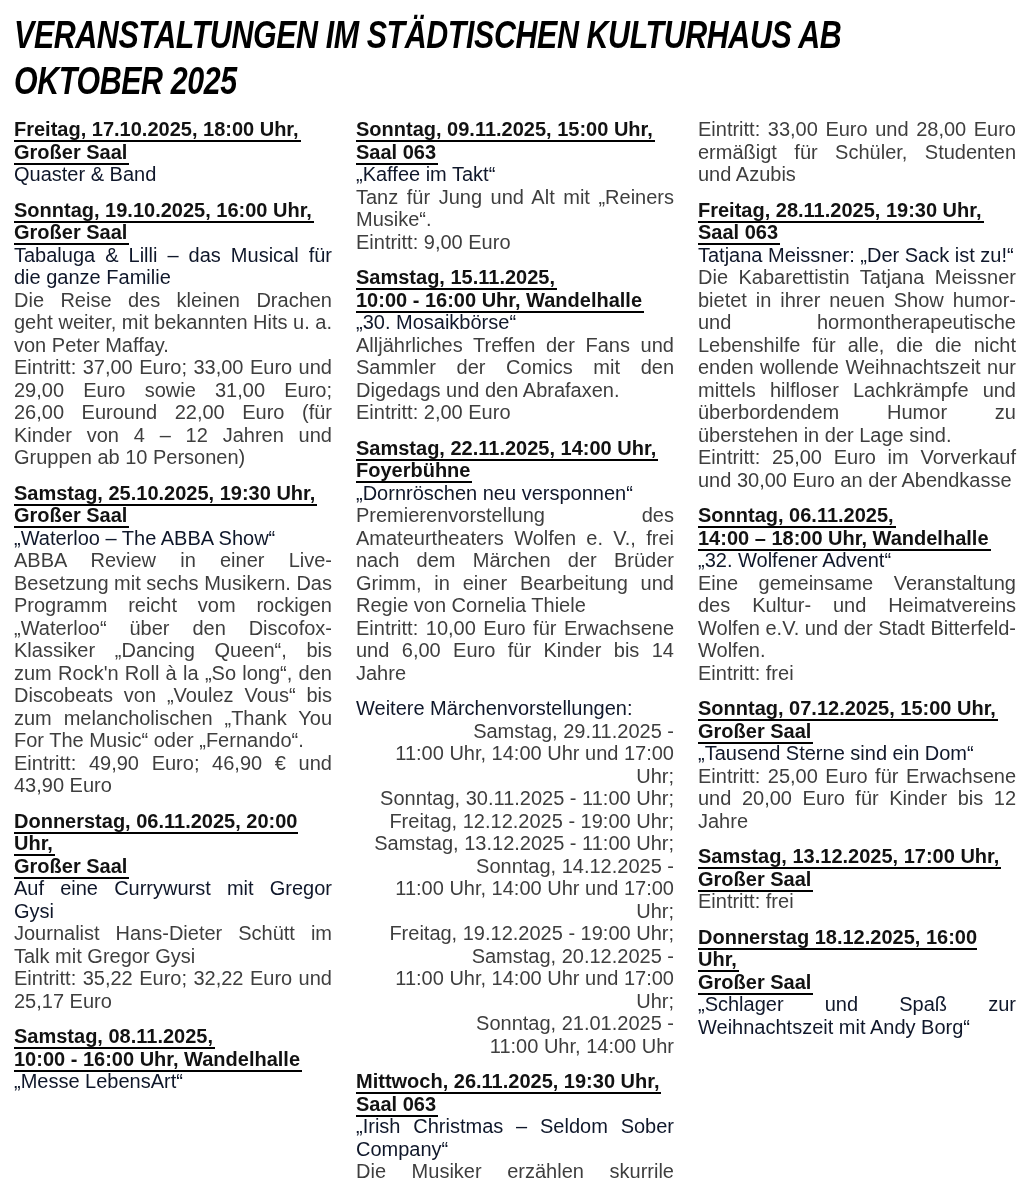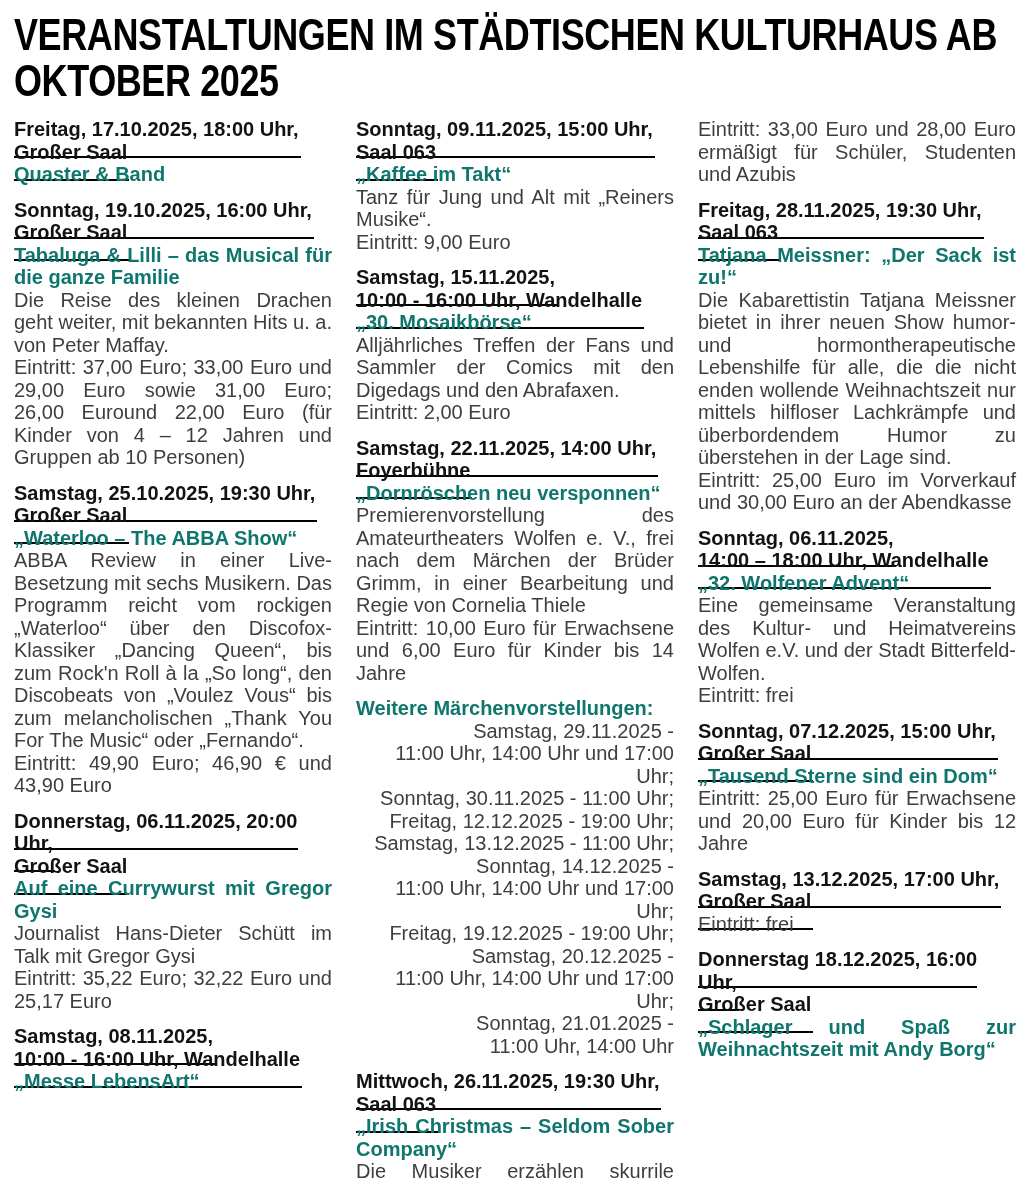--- a/index.html
+++ b/index.html
@@ -13,25 +13,26 @@
     overflow: hidden;
     font-family: "Liberation Sans", sans-serif;
     color: #3e3e3e;
     -webkit-font-smoothing: antialiased;
   }
   .page {
     padding: 12px 15px 0 14px;
   }
   h1.page-title {
     margin: 0 0 14px 0;
-    font-size: 45px;
+    font-size: 38px;
     font-weight: 700;
     color: #000000;
     line-height: 46px;
     letter-spacing: -0.5px;
+    font-style: italic;
   }
   .title-line {
     display: block;
     white-space: nowrap;
   }
   .title-line > span {
     display: inline-block;
     transform: scaleX(0.8);
     transform-origin: left center;
   }
@@ -49,26 +50,26 @@
   .event {
     margin-bottom: 13px;
   }
   .date-line {
     font-weight: 700;
     color: #121212;
     text-align: left;
   }
   .date-underline {
     border-bottom: 2px solid #000000;
-    padding-bottom: 16px;
+    padding-bottom: 0px;
     padding-right: 2px;
   }
   .event-title {
-    font-weight: 700;
-    color: #0f766e;
+    font-weight: 400;
+    color: #0f172a;
     text-align: justify;
     hyphens: auto;
     -webkit-hyphens: auto;
   }
   .para {
     text-align: justify;
     hyphens: auto;
     -webkit-hyphens: auto;
   }
   .sched-line {

